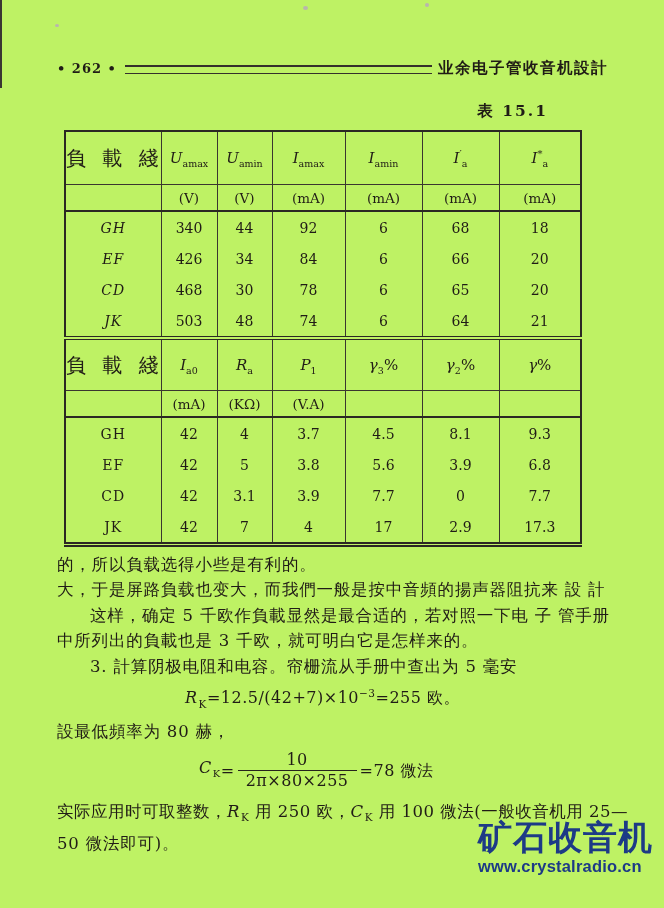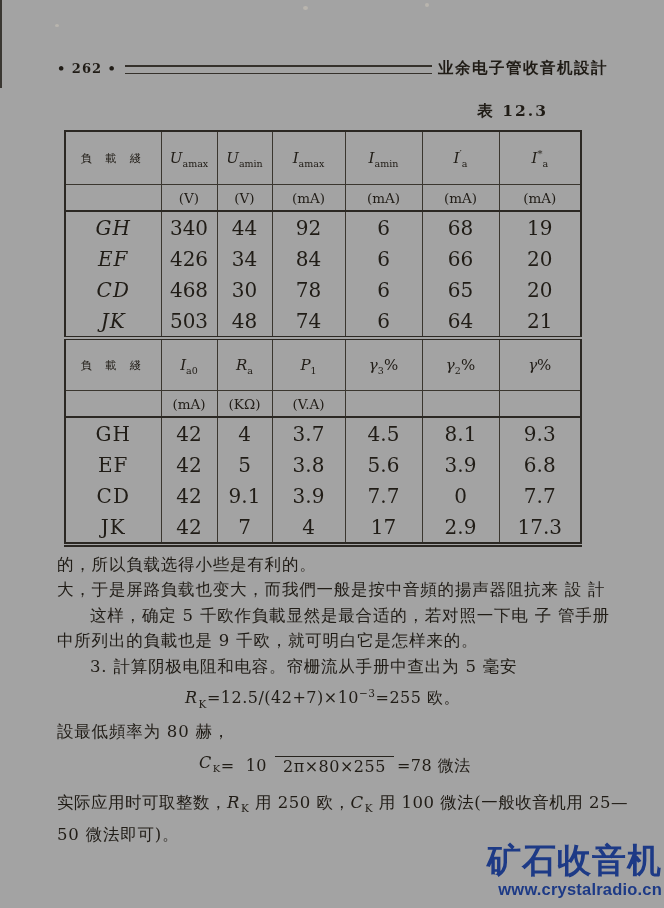--- a/index.html
+++ b/index.html
@@ -1,18 +1,18 @@
 <!DOCTYPE html>
 <html><head>
 <meta charset="utf-8">
 <style>
   html,body{margin:0;padding:0;}
   .page{
     position:relative; width:664px; height:908px; overflow:hidden;
-    background:#a3a3a3; color:#201c16;
+    background:#bef264; color:#201c16;
     font-family:"DejaVu Serif","Liberation Serif",serif;
   }
   
   .edge-line{position:absolute; left:0; top:0; width:2px; height:88px; background:#3a3732;}
   .speck{position:absolute; background:#b9b5ae; border-radius:50%;}
 
   
   .runhead{position:absolute; top:58px; left:57px; right:56px; display:flex; align-items:center;}
   .pageno{font-size:13px; font-weight:bold; letter-spacing:1px; white-space:nowrap;}
   .rule{flex:1; height:6px; margin:2px 6px 0 8px;
@@ -25,69 +25,69 @@
   table.dt{
     position:absolute; top:130px; left:64px; width:516px;
     border-collapse:collapse; table-layout:fixed;
     border:2px solid #2b2823; border-bottom:5px double #2b2823;
   }
   table.dt td{padding:0; text-align:center; vertical-align:middle; overflow:hidden;}
   table.dt td + td{border-left:1px solid #3a362f;}
   tr.h td{height:52px;}
   tr.h2 td{height:50px; border-top:4px double #2b2823;}
   tr.u td{height:25px; border-top:1px solid #3a362f; border-bottom:2px solid #2b2823; font-size:13.5px;}
-  .loadline{font-size:11px; letter-spacing:5px; white-space:nowrap;}
+  .loadline{font-size:20px; letter-spacing:5px; white-space:nowrap;}
   .vh{font-size:15px;}
   .vh i{font-family:"DejaVu Serif","Liberation Serif",serif;}
   .vh sub{font-size:9.5px;}
   .vh sup{font-size:10px;}
-  tbody.db td{height:31px; font-size:20px;}
+  tbody.db td{height:31px; font-size:14px;}
   td.rowname{font-size:14.5px; letter-spacing:1px;}
   td.rowname.it{font-style:italic;}
 
   
   .bodytext{position:absolute; top:552px; left:57px; width:552px;
             font-size:16.5px; line-height:25.4px; letter-spacing:0.8px;}
   .tline{white-space:nowrap;}
   .ind{text-indent:2em;}
   .formula{letter-spacing:0.5px;}
   .formula i{padding-right:1px;}
   .formula sub{font-size:10.5px;}
   .formula sup{font-size:10.5px;}
   .rk{margin:2px 0 2px 128px; font-size:16px;}
   .ckwrap{margin:6px 0 8px 142px; display:flex; align-items:center; font-size:16px;}
-  .frac{display:inline-flex; align-items:center; margin:0 3px; line-height:20px;}
+  .frac{display:inline-flex; flex-direction:column; align-items:center; margin:0 3px; line-height:20px;}
   .frac .num{padding:0 8px;}
   .frac .den{border-top:1.5px solid #26231d; padding:0 8px;text-align:center;}
   .gap-top{margin-top:6px;}
   .var-k sub{font-size:10px;}
 
   
-  .wm{position:absolute; top:841px; right:2px; width:184px; text-align:right;
+  .wm{position:absolute; top:818px; right:2px; width:184px; 
       color:#1d3a86; font-family:"Liberation Sans","DejaVu Sans",sans-serif; font-weight:bold;}
   .wm-logo{font-size:34px; line-height:38px; letter-spacing:1px;}
   .wm-url{font-size:16.5px; line-height:20px; letter-spacing:0.2px;}
 </style>
 </head>
 <body>
 
 <div class="page">
 
   <div class="edge-line"></div>
   <div class="speck" style="left:303px;top:6px;width:5px;height:4px;"></div>
   <div class="speck" style="left:425px;top:3px;width:4px;height:4px;"></div>
   <div class="speck" style="left:55px;top:24px;width:4px;height:3px;"></div>
 
   <div class="runhead">
     <span class="pageno">• 262 •</span>
     <span class="rule"></span>
     <span class="booktitle">业余电子管收音机設計</span>
   </div>
 
-  <div class="caption">表 12.3</div>
+  <div class="caption">表 15.1</div>
 
   <table class="dt">
     <colgroup>
       <col style="width:96px">
         <col style="width:56px">
         <col style="width:55px">
       <col style="width:73px">
         <col style="width:77px">
         <col style="width:77px">
         <col style="width:82px">
@@ -113,21 +113,21 @@
       </tr>
     </tbody>
     <tbody class="db">
         <tr>
           <td class="rowname it">GH</td>
           <td>340</td>
           <td>44</td>
           <td>92</td>
           <td>6</td>
           <td>68</td>
-          <td>19</td>
+          <td>18</td>
         </tr>
         <tr>
           <td class="rowname it">EF</td>
           <td>426</td>
           <td>34</td>
           <td>84</td>
           <td>6</td>
           <td>66</td>
           <td>20</td>
         </tr>
@@ -185,21 +185,21 @@
           <td>42</td>
           <td>5</td>
           <td>3.8</td>
           <td>5.6</td>
           <td>3.9</td>
           <td>6.8</td>
         </tr>
         <tr>
           <td class="rowname">CD</td>
           <td>42</td>
-          <td>9.1</td>
+          <td>3.1</td>
           <td>3.9</td>
           <td>7.7</td>
           <td>0</td>
           <td>7.7</td>
         </tr>
         <tr>
           <td class="rowname">JK</td>
           <td>42</td>
           <td>7</td>
           <td>4</td>
@@ -207,21 +207,21 @@
           <td>2.9</td>
           <td>17.3</td>
         </tr>
       </tbody>
   </table>
 
   <div class="bodytext">
     <div class="tline">的，所以負载选得小些是有利的。</div>
     <div class="tline">大，于是屏路負载也变大，而我們一般是按中音頻的揚声器阻抗来 設 計</div>
     <div class="tline ind">这样，确定 5 千欧作負載显然是最合适的，若对照一下电 子 管手册</div>
-    <div class="tline">中所列出的負載也是 9 千欧，就可明白它是怎样来的。</div>
+    <div class="tline">中所列出的負載也是 3 千欧，就可明白它是怎样来的。</div>
     <div class="tline ind">3. 計算阴极电阻和电容。帘栅流从手册中查出为 5 毫安</div>
 
     <div class="formula rk"><i>R</i><sub>K</sub><span>=12.5/(42+7)×10</span><sup>−3</sup><span>=255 欧。</span></div>
 
     <div class="tline">設最低頻率为 80 赫，</div>
 
     <div class="formula ckwrap">
       <span class="var-k"><i>C</i><sub>K</sub></span>
       <span>=</span>
       <span class="frac">

